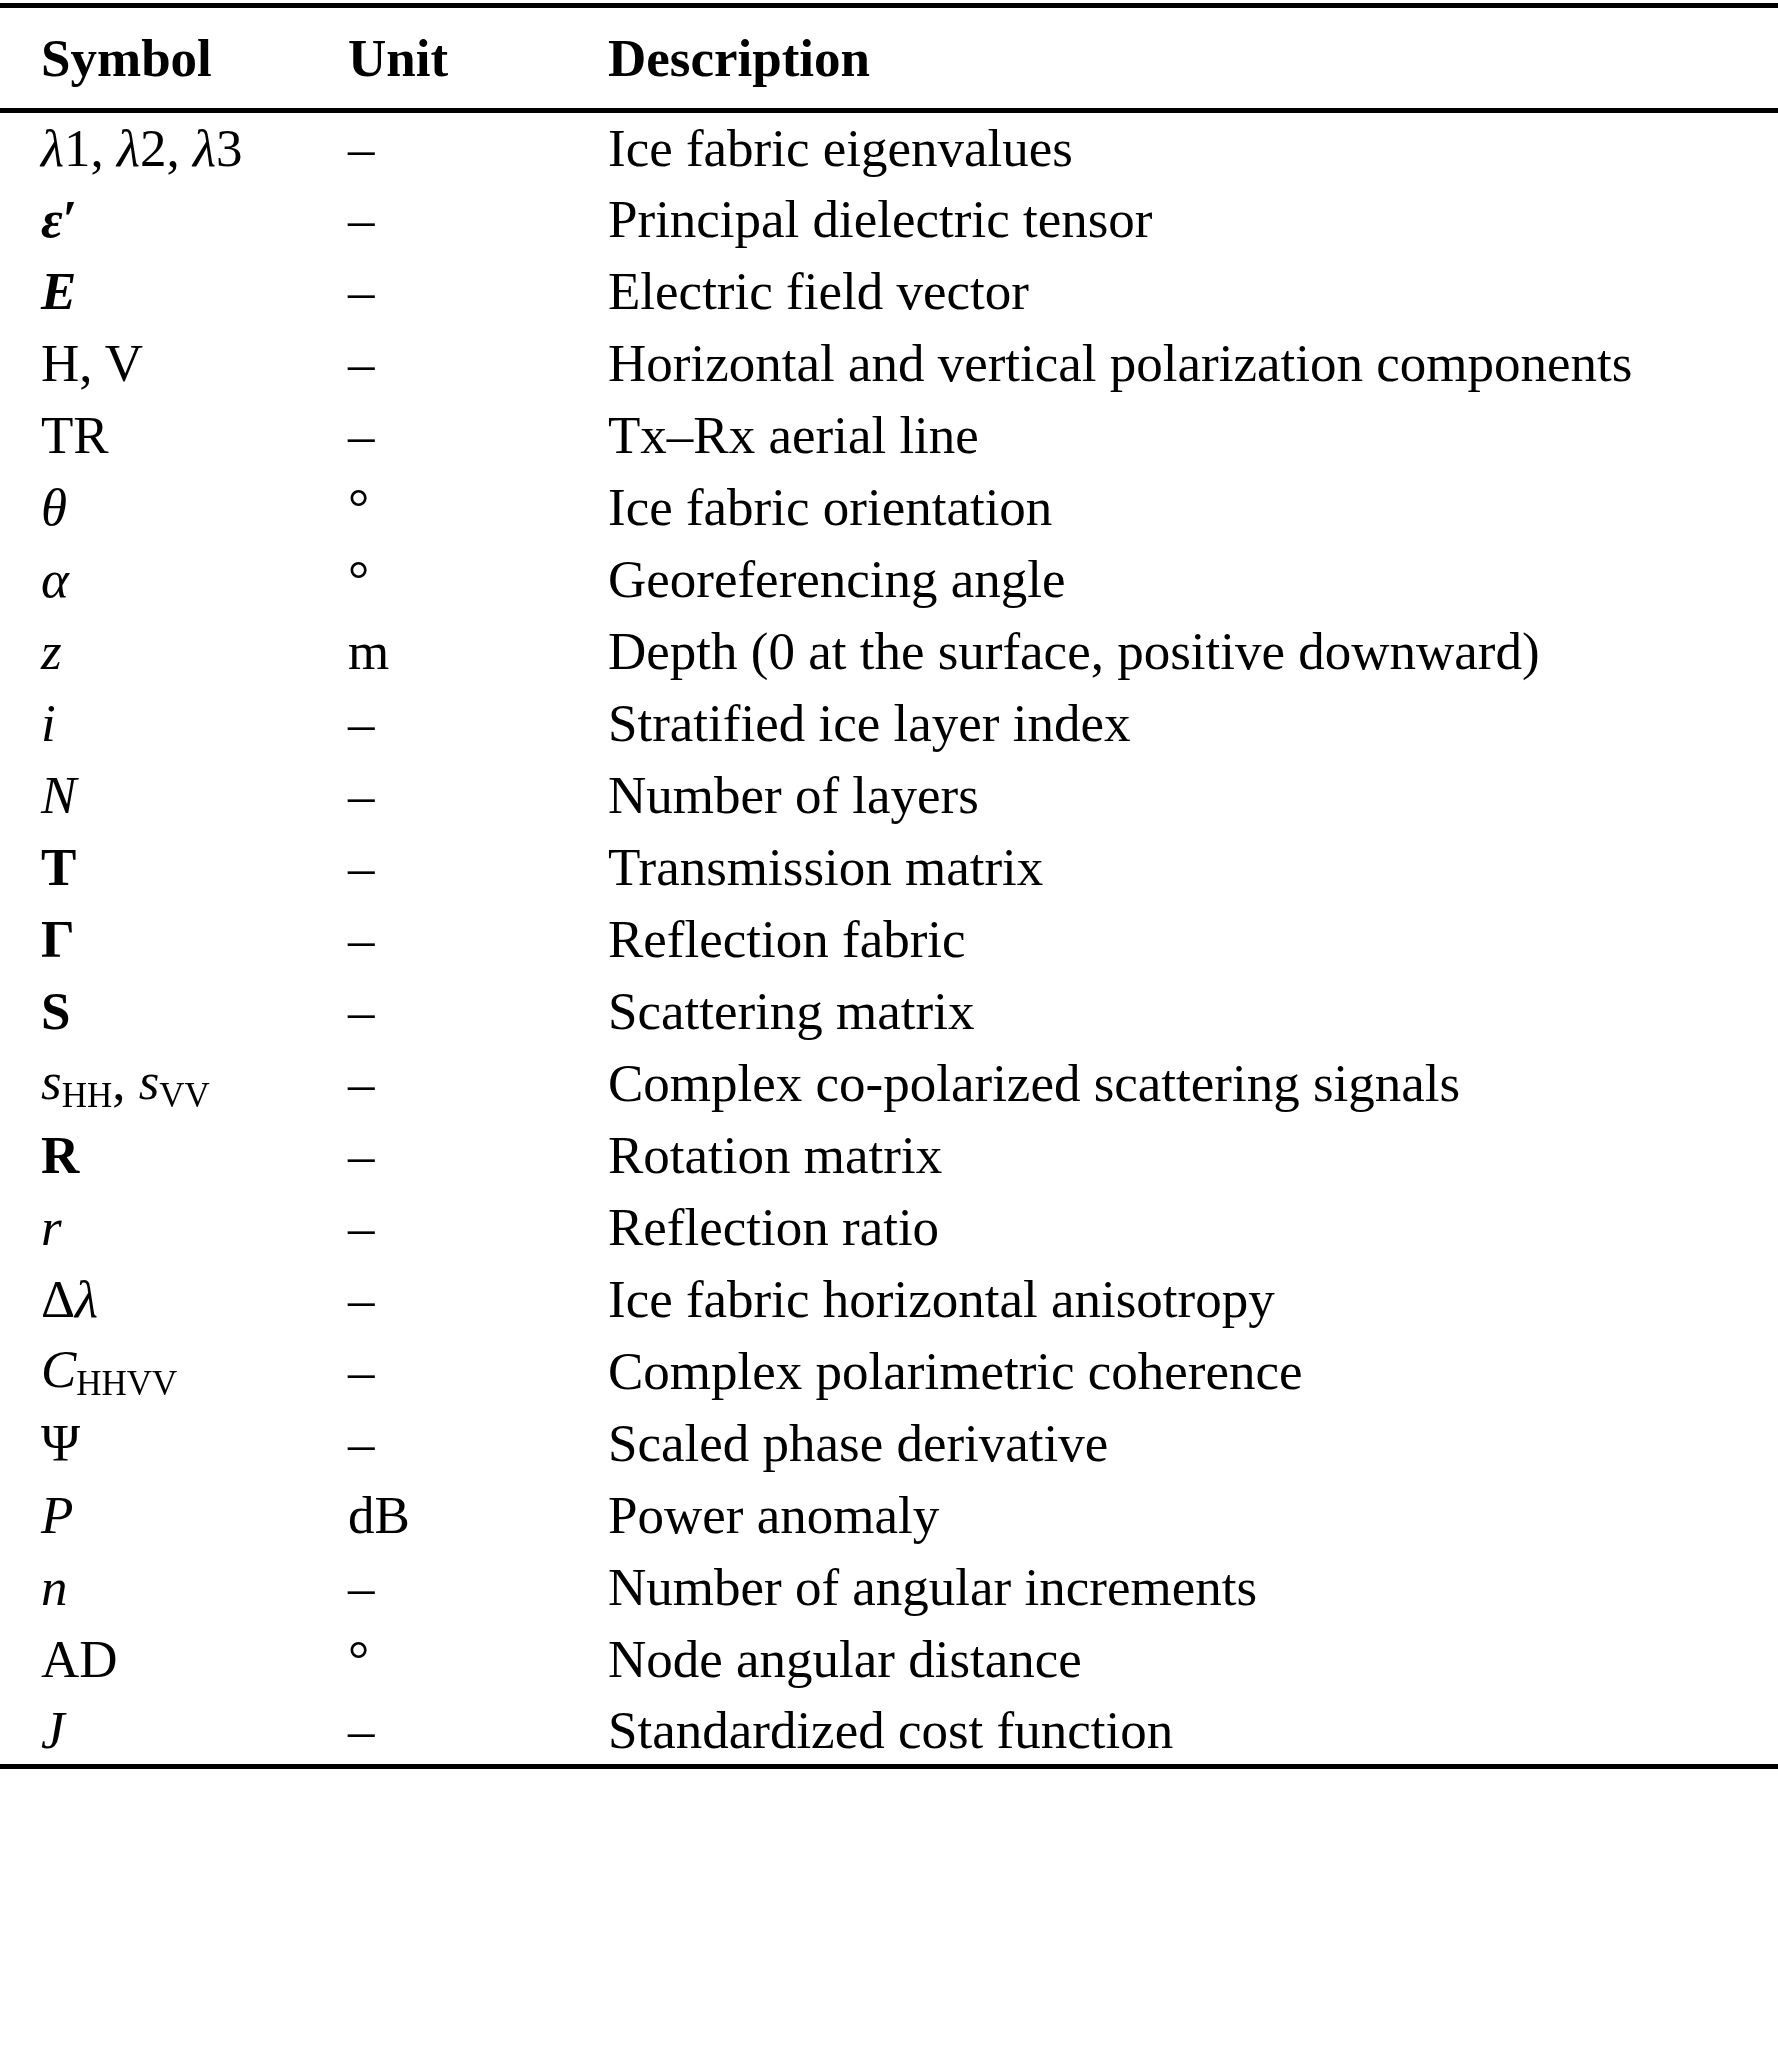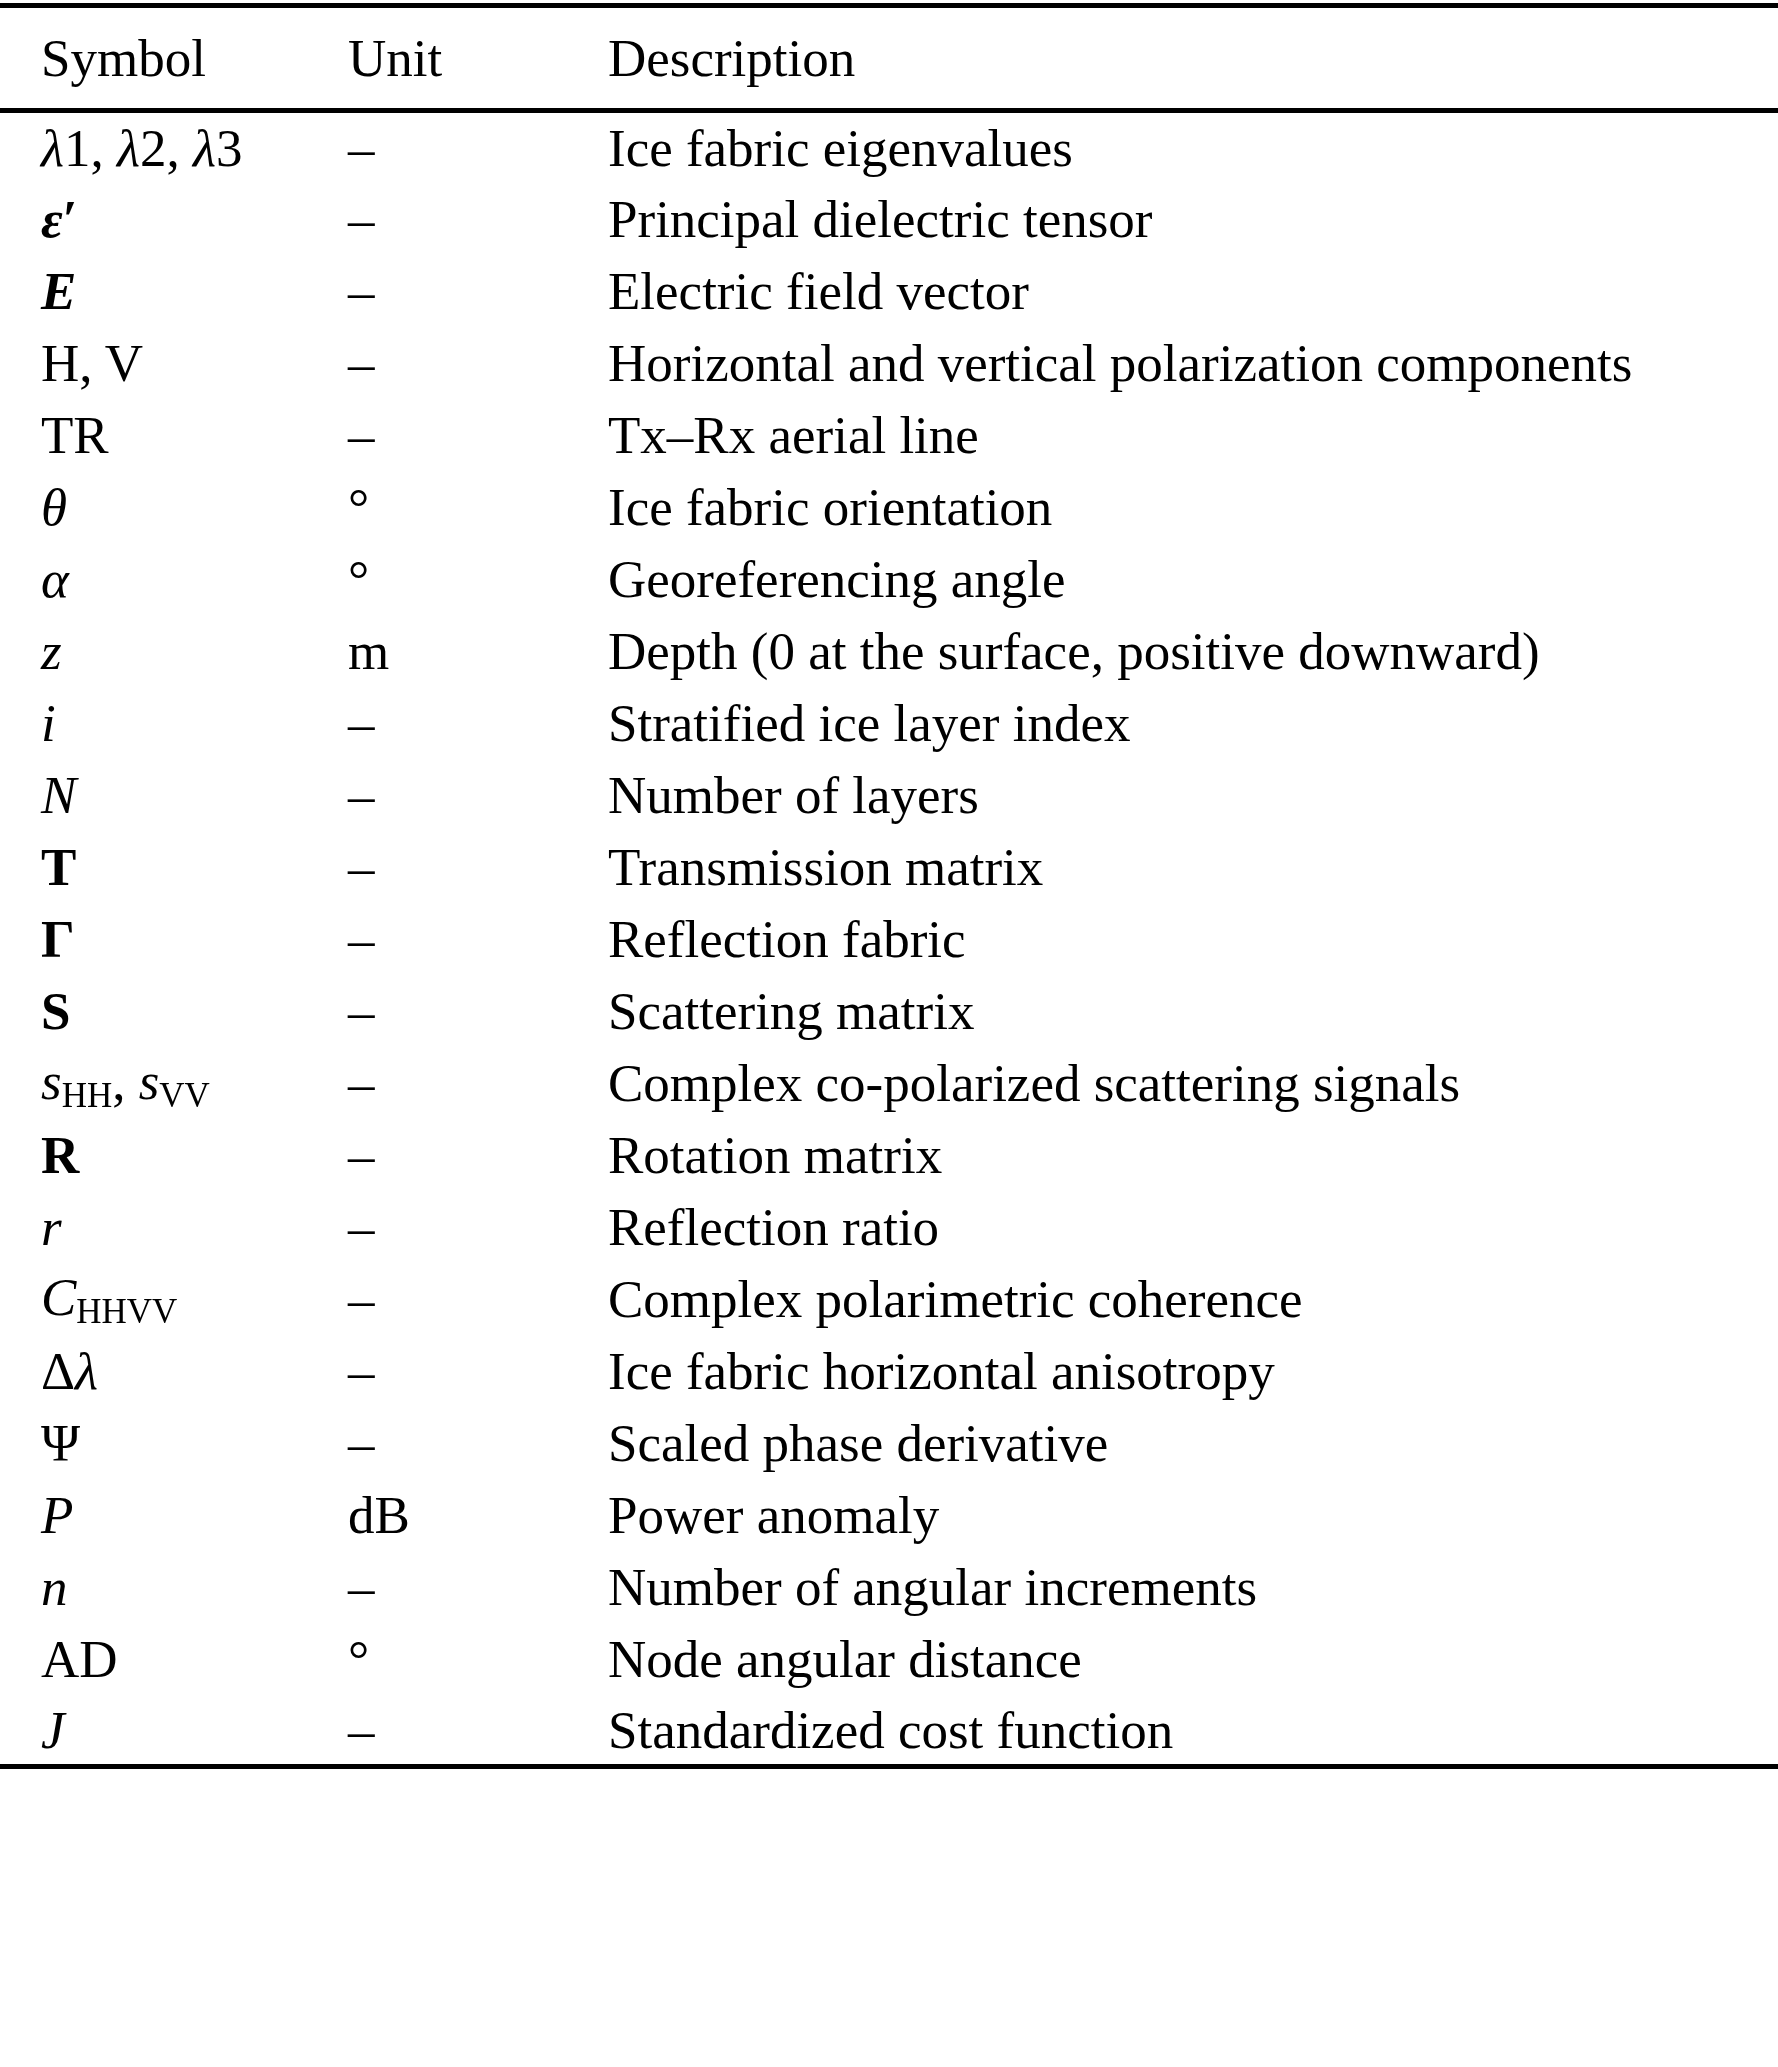--- a/index.html
+++ b/index.html
@@ -21,21 +21,21 @@
     width:1778px;
     border-collapse:collapse;
     table-layout:fixed;
     border-top:5.2px solid #000;
     border-bottom:5.2px solid #000;
   }
   col.c-sym{width:348px;}
   col.c-unit{width:260px;}
   col.c-desc{width:auto;}
   thead th{
-    font-weight:normal;
+    font-weight:bold;
     text-align:left;
     font-size:53px;
     height:105px;
     vertical-align:middle;
     border-bottom:5.2px solid #000;
     box-sizing:border-box;
     padding:0;
   }
   thead th:first-child, tbody td:first-child{
     padding-left:41px;
@@ -147,28 +147,28 @@
           <td><span class="f-b">R</span></td>
           <td><span class="f-n">–</span></td>
           <td>Rotation matrix</td>
         </tr>
         <tr>
           <td><span class="f-i">r</span></td>
           <td><span class="f-n">–</span></td>
           <td>Reflection ratio</td>
         </tr>
         <tr>
+          <td><span class="f-n">Δ</span><span class="f-i">λ</span></td>
+          <td><span class="f-n">–</span></td>
+          <td>Ice fabric horizontal anisotropy</td>
+        </tr>
+        <tr>
           <td><span class="f-i">C</span><span class="f-n p-sub">HHVV</span></td>
           <td><span class="f-n">–</span></td>
           <td>Complex polarimetric coherence</td>
-        </tr>
-        <tr>
-          <td><span class="f-n">Δ</span><span class="f-i">λ</span></td>
-          <td><span class="f-n">–</span></td>
-          <td>Ice fabric horizontal anisotropy</td>
         </tr>
         <tr>
           <td><span class="f-n">Ψ</span></td>
           <td><span class="f-n">–</span></td>
           <td>Scaled phase derivative</td>
         </tr>
         <tr>
           <td><span class="f-i">P</span></td>
           <td><span class="f-n">dB</span></td>
           <td>Power anomaly</td>

